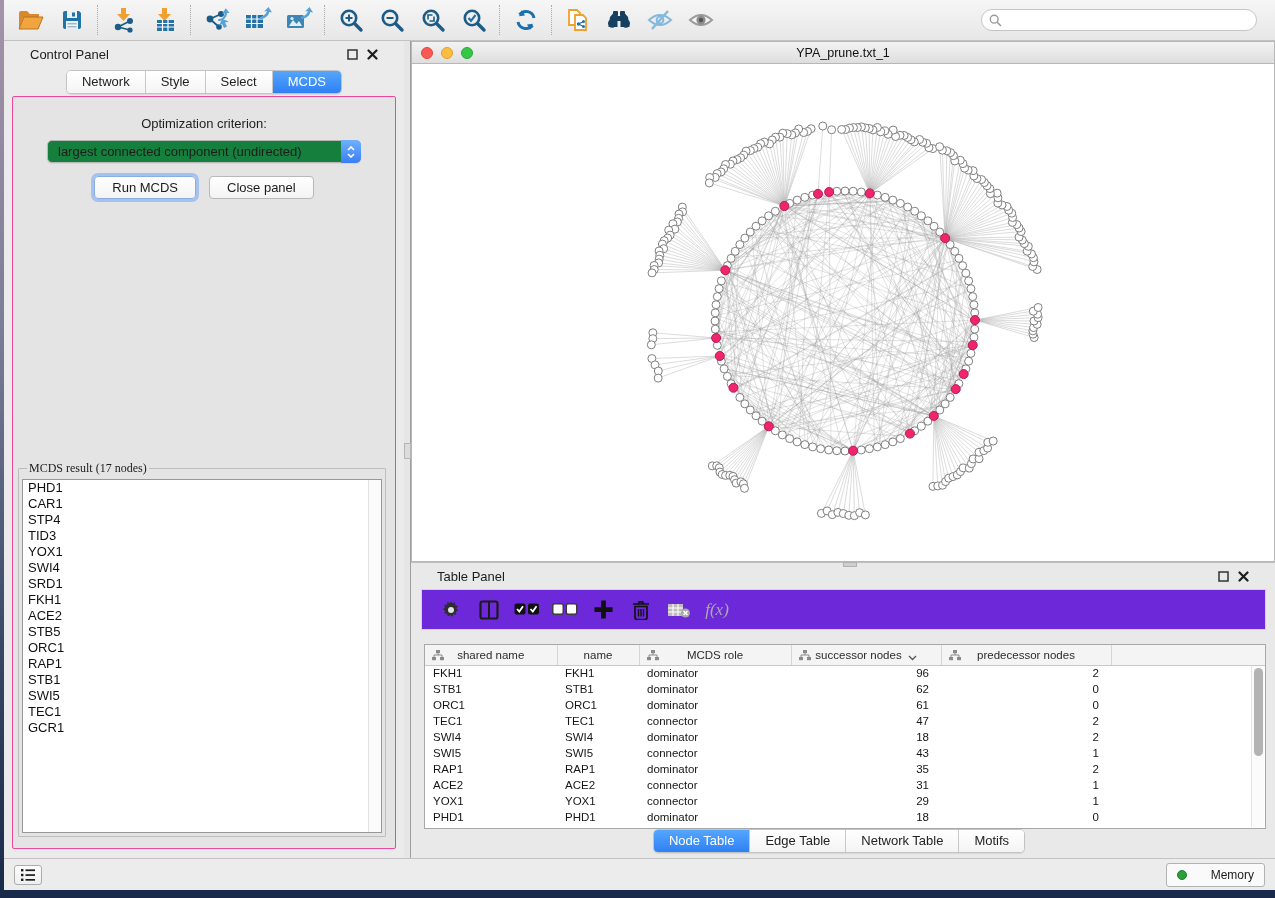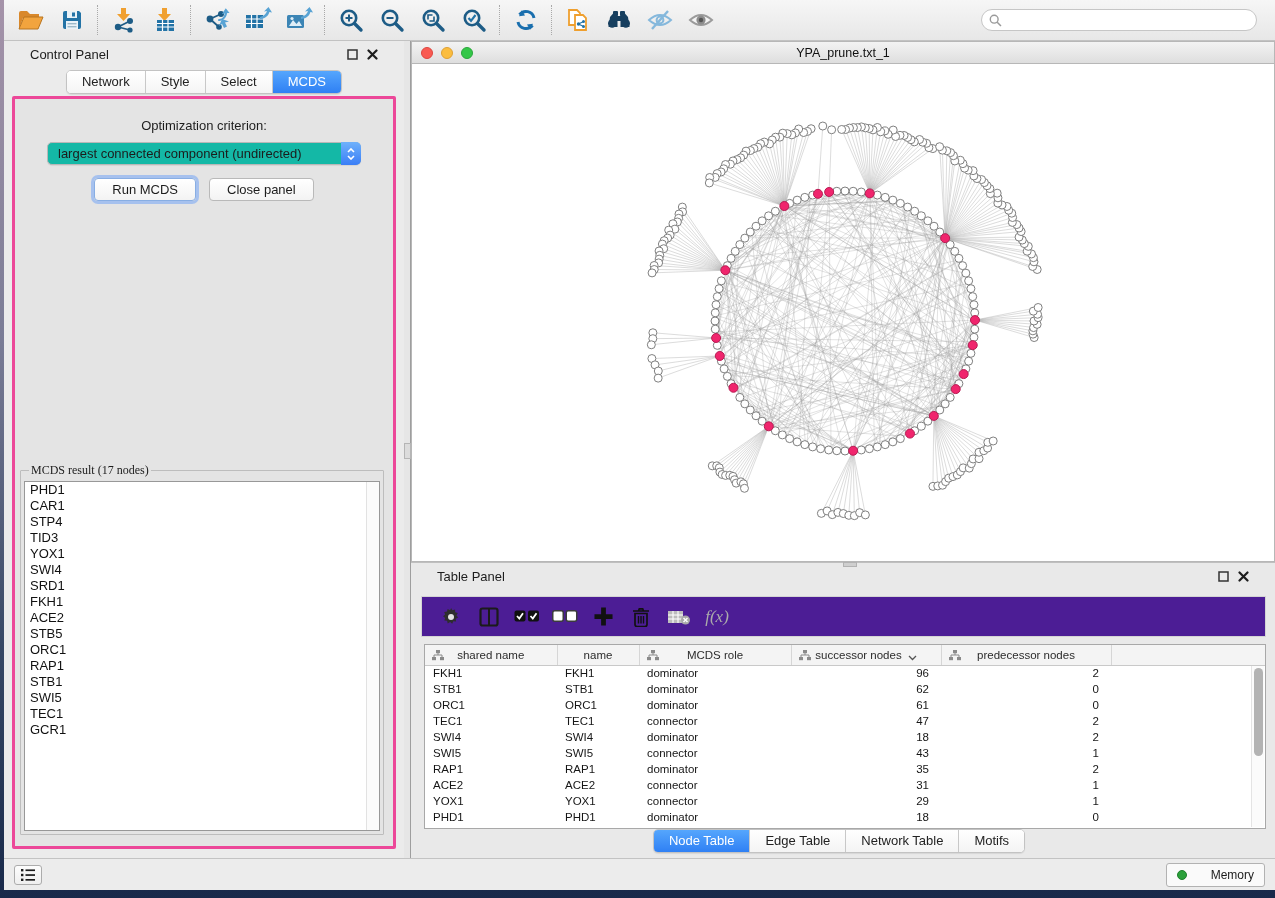--- a/index.html
+++ b/index.html
@@ -32,23 +32,23 @@
   .panel-title { font-size:13px; color:#1d1d1d; }
   .win-icons { margin-left:auto; display:flex; align-items:center; gap:9px; }
   .cp-tabs-row { display:flex; justify-content:center; margin-top:2px; }
   .seg { display:flex; border:1px solid #c3c3c3; border-radius:5px; overflow:hidden; background:#fff;
     box-shadow:0 1px 1px rgba(0,0,0,0.08); }
   .seg-item { padding:3px 15px 4px; font-size:13px; color:#222; background:linear-gradient(#ffffff,#f4f4f4);
     border-right:1px solid #c8c8c8; white-space:nowrap; }
   .seg-item:last-child { border-right:none; }
   .seg-item.active { background:linear-gradient(#55a6fd,#2f80f4); color:#fff; }
   .cp-content { position:absolute; left:8px; right:8px; top:55px; bottom:9px; background:#e4e4e4;
-    border:3px solid #ec4899; border-radius:2px; }
+    border:1px solid #ec4899; border-radius:2px; }
   .opt-label { text-align:center; margin-top:19px; font-size:13px; color:#1d1d1d; }
-  .cp-select { margin:9px auto 0; width:314px; height:23px; background:#14b8a6; border:1px solid #b8b8b8;
+  .cp-select { margin:9px auto 0; width:314px; height:23px; background:#15803d; border:1px solid #b8b8b8;
     border-radius:5px; display:flex; align-items:center; position:relative;
     box-shadow:0 1px 1px rgba(0,0,0,0.07); }
   .cp-select-value { padding-left:10px; font-size:13px; flex:1; white-space:nowrap; }
   .cp-stepper { width:20px; height:23px; margin-right:-1px; border-radius:0 5px 5px 0;
     background:linear-gradient(#6fb1fb,#3a7ef6); display:flex; flex-direction:column;
     align-items:center; justify-content:center; gap:2px; }
   .cp-btn-row { display:flex; justify-content:center; gap:13px; margin-top:13px; }
   .cp-btn { height:23px; padding:0 17px; background:linear-gradient(#ffffff,#f3f3f3); border:1px solid #b9b9b9;
     border-radius:4px; font-size:13px; font-family:inherit; color:#1c1c1c; }
   .cp-btn.focused { border-color:#88aee3; box-shadow:0 0 0 3px rgba(90,150,250,0.45); }
@@ -70,21 +70,21 @@
   .tl-red { background:#f95a52; border:1px solid #de463f; }
   .tl-yellow { background:#fbbd3f; border:1px solid #dfa134; }
   .tl-green { background:#34c748; border:1px solid #2aa73c; }
   .net-title { position:absolute; left:0; right:0; text-align:center; font-size:12.5px; color:#111; }
   .net-canvas { position:relative; height:498px; background:#fff; border:1px solid #b7b7b7; border-top:none; }
   .net-canvas svg { display:block; }
 
   
   .table-panel { position:absolute; left:0; top:521px; right:0; height:296px; background:#e9e9e9; border-top:1px solid #bfbfbf; }
   .tp-splitter-handle { position:absolute; top:-1px; left:50%; width:14px; height:5px; background:#cfcfcf; border:1px solid #b2b2b2; }
-  .tp-toolbar { position:absolute; left:10px; right:9px; top:33px; height:41px; background:#4c1d95;
+  .tp-toolbar { position:absolute; left:10px; right:9px; top:26px; height:41px; background:#6d28d9;
     border:1px solid #d4d4d4; display:flex; align-items:center; gap:0; padding-left:10px; }
   .tp-tool { width:38px; height:34px; display:flex; align-items:center; justify-content:center; }
   .fx-label { font-size:17px; color:#ababab; font-family:"Liberation Serif","DejaVu Serif",serif; font-style:italic; }
   .table-wrap { position:absolute; left:13px; right:9px; top:81px; bottom:29px; background:#fff; border:1px solid #a8a8a8; }
   table.node-table { border-collapse:collapse; table-layout:fixed; width:100%; }
   table.node-table col.c0{width:132px} table.node-table col.c1{width:82px} table.node-table col.c2{width:152px}
   table.node-table col.c3{width:150px} table.node-table col.c4{width:170px} table.node-table col.c5{width:auto}
   .node-table th { height:20px; background:#f4f4f4; border-bottom:1px solid #c9c9c9; border-right:1px solid #d6d6d6;
     font-weight:normal; font-size:11.5px; color:#2c2c2c; position:relative; }
   .node-table th.empty { border-right:none; }

